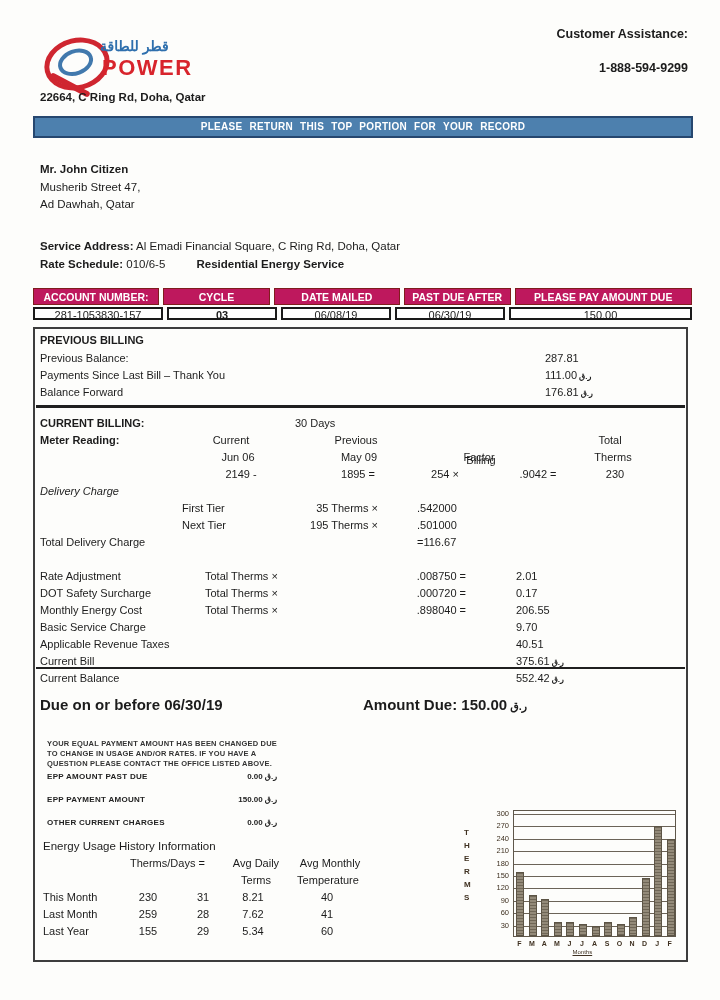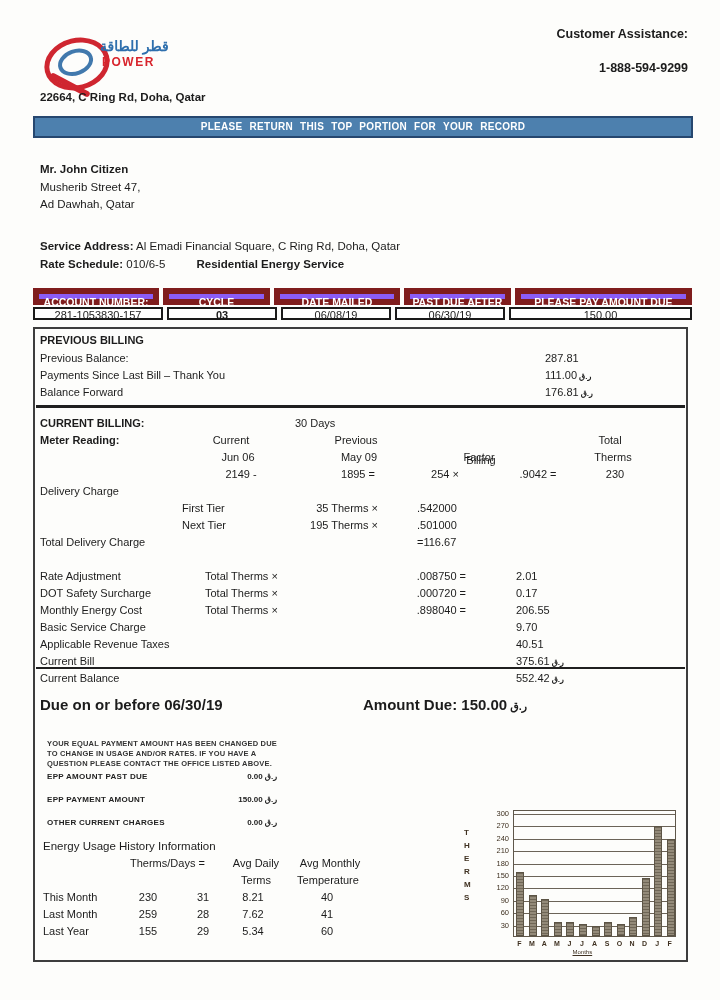--- a/index.html
+++ b/index.html
@@ -12,41 +12,41 @@
 
   
   .logo { position:absolute; left:42px; top:34px; width:170px; height:66px; }
   .q-ring { position:absolute; left:2px; top:4px; width:56px; height:42px;
             border:5px solid #cf2630; border-radius:50%; transform:rotate(-14deg); }
   .q-inner { position:absolute; left:9px; top:6px; width:28px; height:18px;
              border:4px solid #4179ad; border-radius:50%; transform:rotate(-6deg); }
   .q-tail { position:absolute; left:6px; top:48px; width:44px; height:6px;
             background:#cf2630; border-radius:3px; transform:rotate(28deg); }
   .logo-arabic { position:absolute; left:58px; top:4px; color:#2e6fad; font-weight:700; font-size:14px; }
-  .logo-power { position:absolute; left:60px; top:21px; color:#d8242c; font-weight:800; font-size:12px; letter-spacing:1.5px; }
+  .logo-power { position:absolute; left:60px; top:21px; color:#d8242c; font-weight:800; font-size:22px; letter-spacing:1.5px; }
 
   .assist-label { position:absolute; right:32px; top:27px; font-weight:700; font-size:12.5px; }
   .assist-phone { position:absolute; right:32px; top:61px; font-weight:700; font-size:12.5px; }
   .company-address { position:absolute; left:40px; top:91px; font-weight:700; font-size:11.5px; }
 
   .banner { position:absolute; left:33px; top:116px; width:656px; height:18px;
             background:#4d80ae; border:2px solid #26476f; color:#fff;
             font-weight:700; font-size:10px; text-align:center; line-height:18px;
             word-spacing:4px; letter-spacing:.3px; }
 
   .customer-block { position:absolute; left:40px; top:161px; font-size:11.5px; line-height:17.5px; }
   .customer-block .nm { font-weight:700; }
   .service-block { position:absolute; left:40px; top:238px; font-size:11.5px; line-height:17.5px; }
   .service-block b { font-weight:700; }
   .rate-desc { font-weight:700; margin-left:28px; }
 
   
   .acct { position:absolute; left:33px; top:288px; width:659px; }
   .acct-row { display:flex; gap:4px; }
-  .acct-h { background:#8b5cf6; border:6px solid #7f1d1d; color:#fff; font-weight:700;
+  .acct-h { background:#be185d; border:1px solid #7f1d1d; color:#fff; font-weight:700;
             font-size:10.5px; height:17px; line-height:17px; text-align:center; box-sizing:border-box; }
   .acct-v { background:#fff; border:2px solid #1a1a1a; height:13px; line-height:13px;
             text-align:center; font-size:11px; box-sizing:border-box; margin-top:2px; }
 
   .main-box { position:absolute; left:33px; top:327px; width:651px; height:631px;
               border:2px solid #3d3d3d; background:#fdfdfb; }
   .hline { position:absolute; background:#1f1f1f; }
   .cur { font-size:8px; margin-left:2px; font-weight:700; }
   .cur-big { font-size:11px; margin-left:3px; }
 
@@ -134,21 +134,21 @@
       <div class="tx" style="left: 515px; width: 120px; text-align: center; top: 105px;">Total</div>
       <div class="tx" style="left: 143px; width: 120px; text-align: center; top: 122px;">Jun 06</div>
       <div class="tx" style="left: 264px; width: 120px; text-align: center; top: 122px;">May 09</div>
       <div class="tx" style="left: 384px; width: 120px; text-align: center; top: 122px;">Factor</div>
       <div class="tx" style="left: 518px; width: 120px; text-align: center; top: 122px;">Therms</div>
       <div class="tx" style="left: 146px; width: 120px; text-align: center; top: 139px;">2149 -</div>
       <div class="tx" style="left: 263px; width: 120px; text-align: center; top: 139px;">1895 =</div>
       <div class="tx" style="left: 350px; width: 120px; text-align: center; top: 139px;">254 ×</div>
       <div class="tx" style="left: 443px; width: 120px; text-align: center; top: 139px;">.9042 =</div>
       <div class="tx" style="left: 520px; width: 120px; text-align: center; top: 139px;">230</div>
-      <div class="tx" style="left: 5px; top: 156px;">Delivery Charge</div>
+      <div class="tx" style="left: 5px; top: 156px; font-style: italic;">Delivery Charge</div>
       <div class="tx" style="left: 147px; top: 173px;">First Tier</div>
       <div class="tx" style="left: 203px; width: 140px; text-align: right; top: 173px;">35  Therms ×</div>
       <div class="tx" style="left: 382px; top: 173px;">.542000</div>
       <div class="tx" style="left: 147px; top: 190px;">Next Tier</div>
       <div class="tx" style="left: 203px; width: 140px; text-align: right; top: 190px;">195 Therms ×</div>
       <div class="tx" style="left: 382px; top: 190px;">.501000</div>
       <div class="tx" style="left: 5px; top: 207px;">Total Delivery Charge</div>
       <div class="tx" style="left: 382px; top: 207px;">=116.67</div>
       <div class="tx" style="left: 5px; top: 241px;">Rate Adjustment</div>
       <div class="tx" style="left: 170px; top: 241px;">Total Therms ×</div>

